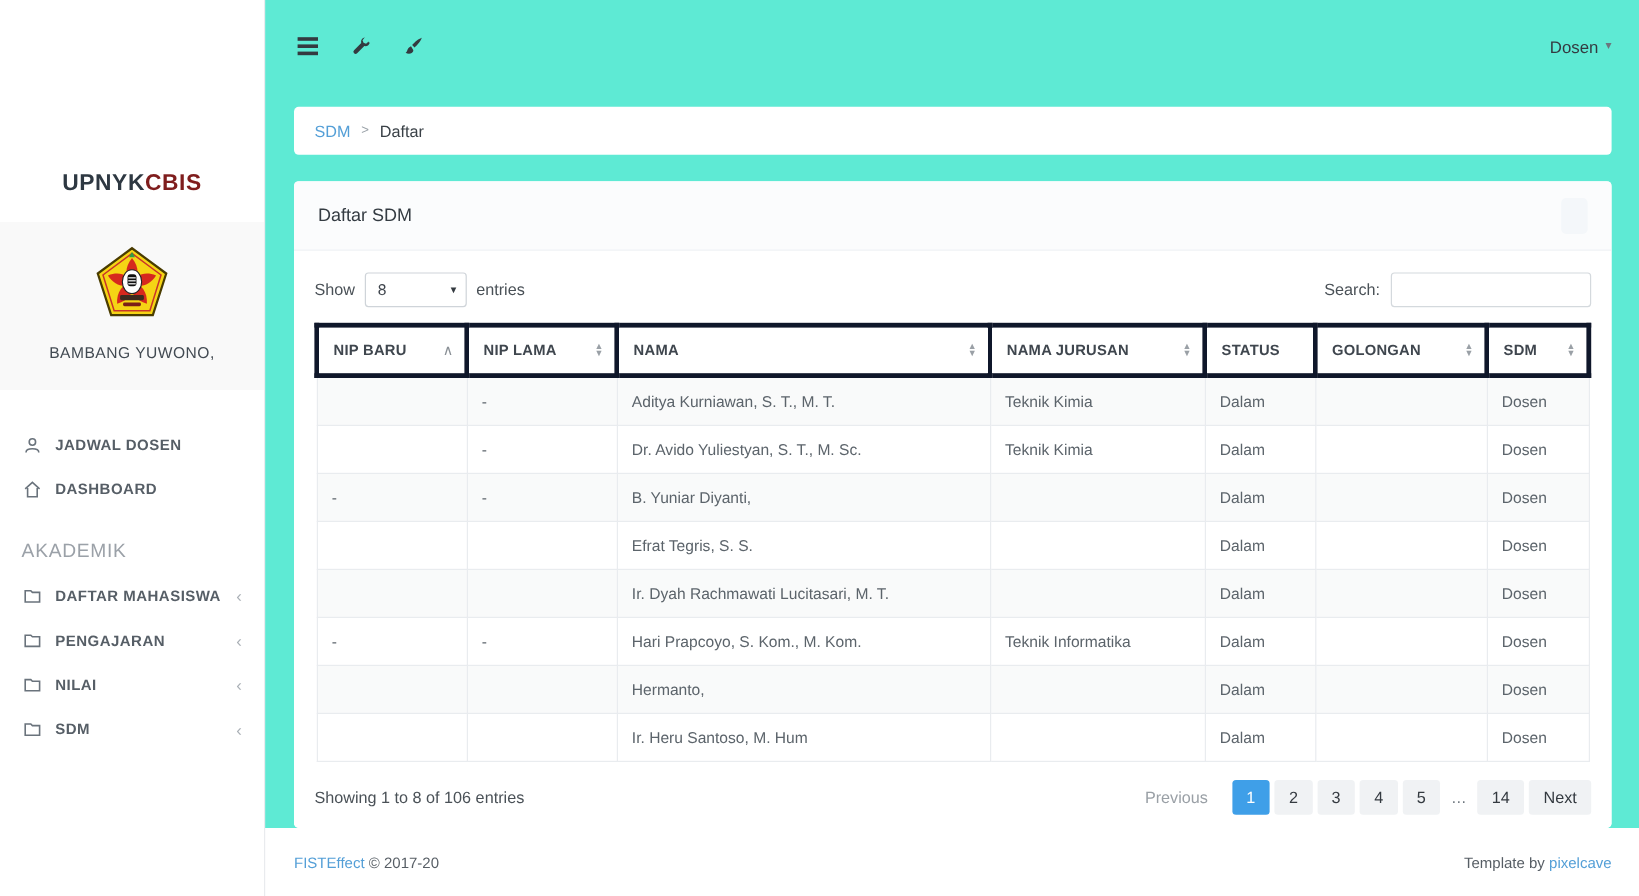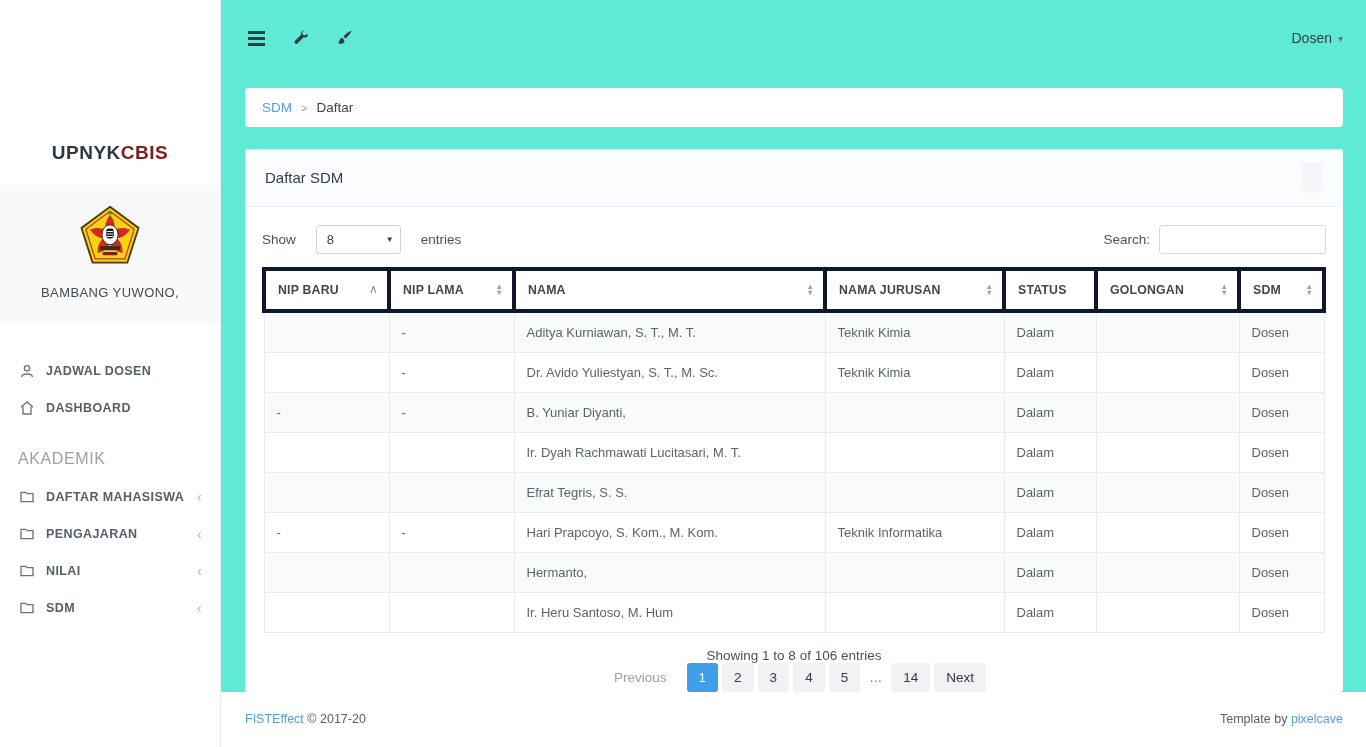--- a/index.html
+++ b/index.html
@@ -34,36 +34,36 @@
   .breadcrumb-card .bc-link { color:#549fd7; cursor:pointer; }
   .breadcrumb-card .bc-sep { color:#98a0a7; font-size:11px; margin:0 9px; }
   .breadcrumb-card .bc-cur { color:#3a4147; }
   
   .panel { margin:22px 24px 0 25px; background:#fff; border-radius:4px; overflow:hidden; }
   .panel-header { height:58px; background:#fbfcfd; border-bottom:1px solid #eef1f4; display:flex; align-items:center; justify-content:space-between; padding:0 20px; }
   .panel-title { font-size:15px; color:#343b42; }
   .panel-action { width:22px; height:30px; border-radius:4px; background:#f4f7fa; cursor:pointer; }
   .panel-body { padding:18px 17px 16px; background:#fff; }
   .controls-row { display:flex; align-items:center; justify-content:space-between; margin-bottom:13px; font-size:13.5px; color:#4a5157; }
-  .show-group { display:flex; align-items:center; gap:20px;justify-content:space-between; }
+  .show-group { display:flex; align-items:center; gap:8px;justify-content:space-between; }
   .select-wrap { position:relative; }
   .select-wrap select { -webkit-appearance:none; appearance:none; width:85px; height:29px; border:1px solid #cfd4d9; border-radius:3px; background:#fff; font-size:13px; color:#3e444c; padding:0 22px 0 10px; font-family:inherit; }
   .select-wrap .sel-caret { position:absolute; right:7px; top:10px; font-size:8px; color:#343a40; pointer-events:none; }
   .search-group { display:flex; align-items:center; gap:9px; }
   .search-group input { width:167px; height:29px; border:1px solid #d4d9dd; border-radius:3px; background:#fff; padding:0 8px; font-size:13px; font-family:inherit; color:#3e444c; }
   
   table { width:100%; border-collapse:collapse; table-layout:fixed; font-size:13px; }
   th { text-align:left; padding:12px 12px; border:4px solid #0f172a; font-size:12.3px; font-weight:bold; color:#3f464e; background:#fff; cursor:pointer; position:relative; letter-spacing:.2px; }
   th .sort-both { position:absolute; right:9px; top:50%; transform:translateY(-50%); display:flex; flex-direction:column; line-height:6px; font-size:7.5px; color:#9aa0a6; }
   th .sort-asc { position:absolute; right:9px; top:50%; transform:translateY(-54%); font-size:12px; color:#8a9096; font-weight:normal; }
   td { padding:12px 12px; border:1px solid #e9ecef; color:#5c646b; height:39px; white-space:nowrap; overflow:hidden; }
   tbody tr:nth-child(odd) td { background:#f9fafa; }
   tbody tr:nth-child(even) td { background:#ffffff; }
   
-  .tfoot-row { display:flex; align-items:center; justify-content:space-between; margin-top:15px;flex-direction:column; }
+  .tfoot-row { display:flex; align-items:center; justify-content:space-between; margin-top:15px; }
   .tfoot-info { font-size:13.5px; color:#4a5157; }
   .pagination { display:flex; align-items:flex-end; gap:4px; list-style:none; }
   .page-btn { font-size:13.5px; padding:7px 12px; border-radius:3px; background:#f0f2f4; color:#343a40; cursor:pointer; }
   .page-btn.prev { background:transparent; color:#9aa0a6; margin-right:4px; }
   .page-btn.active { background:#3f9fe8; color:#fff; }
   .page-ellipsis { font-size:13px; color:#6c757d; padding:7px 5px; }
   
   .footer { margin-top:auto; background:#fff; height:57px; display:flex; align-items:center; justify-content:space-between; padding:0 24px 0 25px; font-size:12.5px; color:#575e65; }
   .footer a, .flink { color:#549fd7; text-decoration:none; cursor:pointer; }
   .nowrap { white-space:nowrap; }
@@ -273,30 +273,30 @@
             <td>-</td>
             <td>B. Yuniar Diyanti,</td>
             <td></td>
             <td>Dalam</td>
             <td></td>
             <td>Dosen</td>
           </tr>
           <tr>
             <td></td>
             <td></td>
+            <td>Efrat Tegris, S. S.</td>
+            <td></td>
+            <td>Dalam</td>
+            <td></td>
+            <td>Dosen</td>
+          </tr>
+          <tr>
+            <td></td>
+            <td></td>
             <td>Ir. Dyah Rachmawati Lucitasari, M. T.</td>
-            <td></td>
-            <td>Dalam</td>
-            <td></td>
-            <td>Dosen</td>
-          </tr>
-          <tr>
-            <td></td>
-            <td></td>
-            <td>Efrat Tegris, S. S.</td>
             <td></td>
             <td>Dalam</td>
             <td></td>
             <td>Dosen</td>
           </tr>
           <tr>
             <td>-</td>
             <td>-</td>
             <td>Hari Prapcoyo, S. Kom., M. Kom.</td>
             <td>Teknik Informatika</td>

